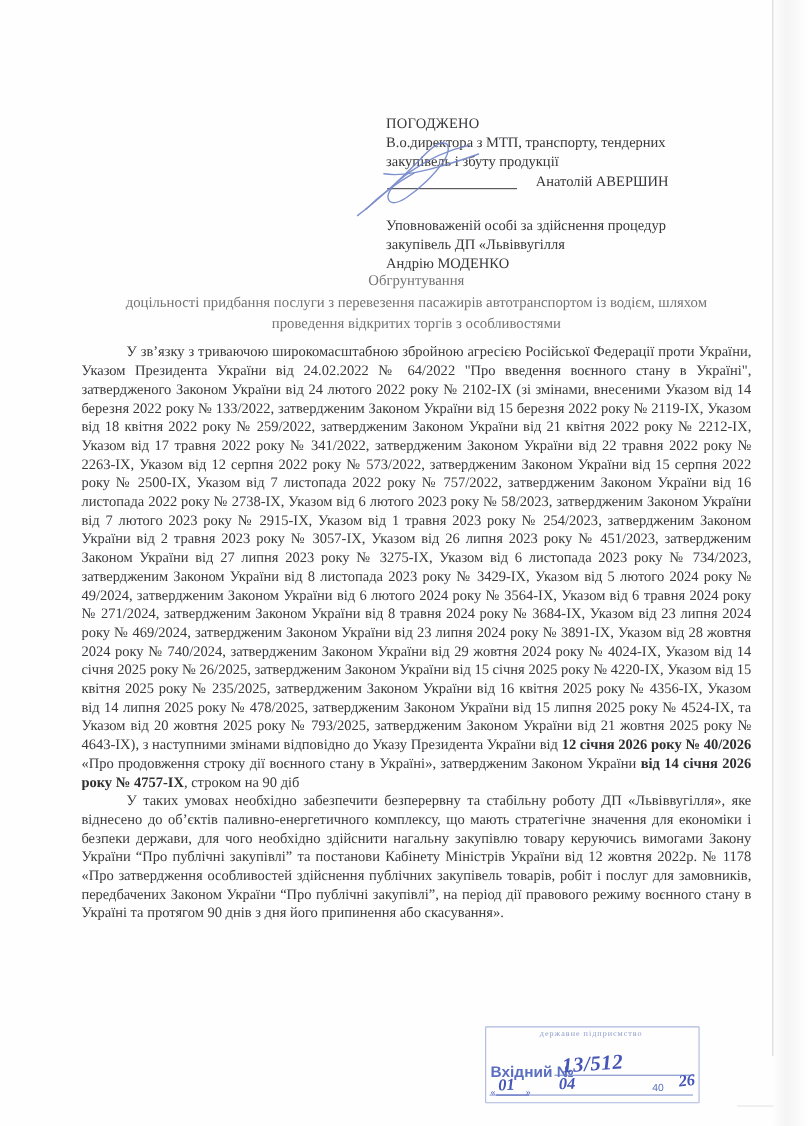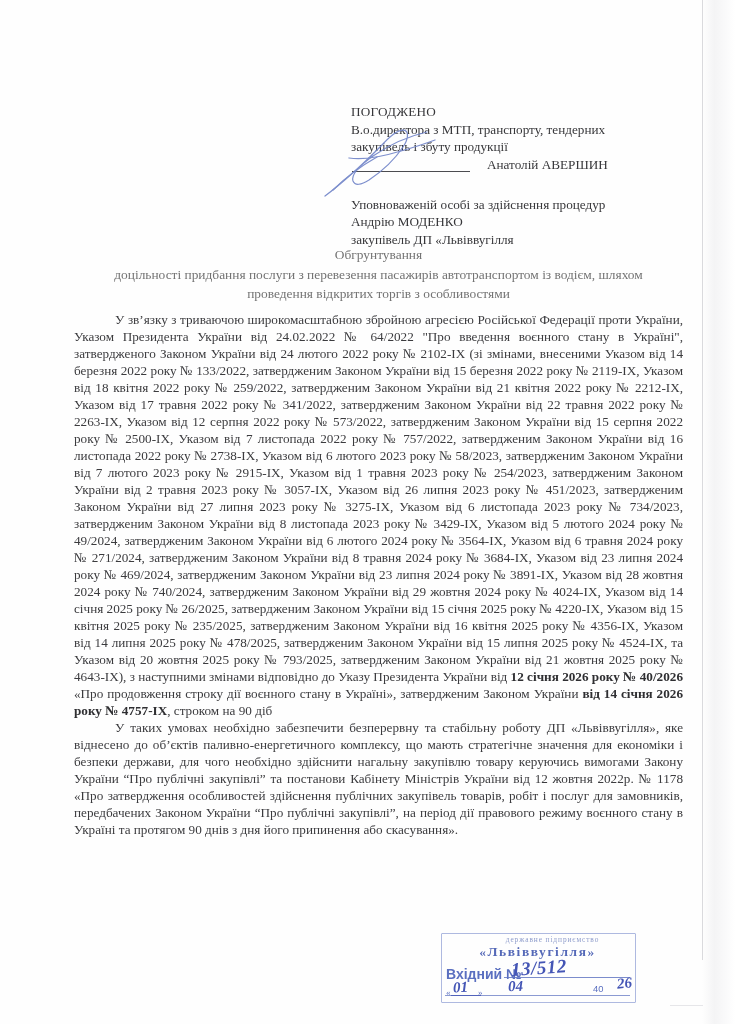--- a/index.html
+++ b/index.html
@@ -159,21 +159,20 @@
   }
   #stamp-org-kind {
     position: absolute;
     left: 0; top: 2px;
     width: 193px;
     text-align: center;
     font-size: 7.4px;
     letter-spacing: 0.9px;
     color: #8e9ccb;
     font-family: "Liberation Serif", serif;
-    padding-left: 15px;
   }
   #stamp-org-name {
     position: absolute;
     left: 0; top: 11px;
     width: 193px;
     text-align: center;
     font-size: 13.4px;
     font-weight: bold;
     letter-spacing: 1.6px;
     color: #5569b8;
@@ -269,22 +268,22 @@
 
     <div class="ln">закупівель і збуту продукції</div>
 
     <div class="sign-row">
       <div class="sign-rule"></div>
       <div class="sign-name">Анатолій АВЕРШИН</div>
     </div>
 
     <div id="addressee-block">
       <div class="ln">Уповноваженій особі за здійснення процедур</div>
+      <div class="ln">закупівель  ДП «Львіввугілля</div>
       <div class="ln">Андрію МОДЕНКО</div>
-      <div class="ln">закупівель  ДП «Львіввугілля</div>
     </div>
 
     <svg id="signature-mark" viewBox="0 0 190 80" xmlns="http://www.w3.org/2000/svg">
       <g fill="none" stroke="#7386c9" stroke-width="1.25" stroke-linecap="round" stroke-linejoin="round" opacity="0.92">
         <path d="M2,72 C18,60 40,40 58,22 C66,13 74,6 80,6 C86,6 86,14 80,23
                  C72,35 58,48 46,56 C38,61 32,62 30,57 C28,51 36,42 50,32
                  C66,21 86,12 104,8"></path>
         <path d="M26,34 C38,36 58,33 78,27 C92,23 104,19 112,16"></path>
         <path d="M10,66 C22,54 38,42 54,33"></path>
       </g>
@@ -302,21 +301,20 @@
     <p><span>У зв’язку з триваючою широкомасштабною збройною агресією Російської Федерації проти України, Указом Президента України від 24.02.2022 № 64/2022 "Про введення воєнного стану в Україні", затвердженого Законом України від 24 лютого 2022 року № 2102-IX (зі змінами, внесеними Указом від 14 березня 2022 року № 133/2022, затвердженим Законом України від 15 березня 2022 року № 2119-IX, Указом від 18 квітня 2022 року № 259/2022, затвердженим Законом України від 21 квітня 2022 року № 2212-IX, Указом від 17 травня 2022 року № 341/2022, затвердженим Законом України від 22 травня 2022 року № 2263-IX, Указом від 12 серпня 2022 року № 573/2022, затвердженим Законом України від 15 серпня 2022 року № 2500-IX, Указом від 7 листопада 2022 року № 757/2022, затвердженим Законом України від 16 листопада 2022 року № 2738-IX, Указом від 6 лютого 2023 року № 58/2023, затвердженим Законом України від 7 лютого 2023 року № 2915-IX, Указом від 1 травня 2023 року № 254/2023, затвердженим Законом України від 2 травня 2023 року № 3057-IX, Указом від 26 липня 2023 року № 451/2023, затвердженим Законом України від 27 липня 2023 року № 3275-IX, Указом від 6 листопада 2023 року № 734/2023, затвердженим Законом України від 8 листопада 2023 року № 3429-IX, Указом від 5 лютого 2024 року № 49/2024, затвердженим Законом України від 6 лютого 2024 року № 3564-IX, Указом від 6 травня 2024 року № 271/2024, затвердженим Законом України від 8 травня 2024 року № 3684-IX, Указом від 23 липня 2024 року № 469/2024, затвердженим Законом України від 23 липня 2024 року № 3891-IX, Указом від 28 жовтня 2024 року № 740/2024, затвердженим Законом України від 29 жовтня 2024 року № 4024-IX, Указом від 14 січня 2025 року № 26/2025, затвердженим Законом України від 15 січня 2025 року № 4220-IX, Указом від 15 квітня 2025 року № 235/2025, затвердженим Законом України від 16 квітня 2025 року № 4356-IX, Указом від 14 липня 2025 року № 478/2025, затвердженим Законом України від 15 липня 2025 року № 4524-IX, та Указом від 20 жовтня 2025 року № 793/2025, затвердженим Законом України від 21 жовтня 2025 року № 4643-IX), з наступними змінами відповідно до Указу Президента України від </span><b>12 січня 2026 року № 40/2026</b><span> «Про продовження строку дії воєнного стану в Україні», затвердженим Законом України </span><b>від 14 січня 2026 року № 4757-IX</b><span>, строком на 90 діб</span></p>
 
     <p>У таких умовах необхідно забезпечити безперервну та стабільну роботу ДП «Львіввугілля», яке віднесено до об’єктів паливно-енергетичного комплексу, що мають стратегічне значення для економіки і безпеки держави, для чого необхідно здійснити нагальну закупівлю товару керуючись вимогами Закону України “Про публічні закупівлі” та постанови Кабінету Міністрів України від 12 жовтня 2022р. № 1178 «Про затвердження особливостей здійснення публічних закупівель товарів, робіт і послуг для замовників, передбачених Законом України “Про публічні закупівлі”, на період дії правового режиму воєнного стану в Україні та протягом 90 днів з дня його припинення або скасування».</p>
   </div>
 
   <div id="incoming-stamp">
     <div id="stamp-frame"></div>
 
     <div id="stamp-org-kind">державне підприємство</div>
 
-    <div id="stamp-org-name">«Львіввугілля»</div>
 
     <div id="stamp-in-label">Вхідний №</div>
 
     <div id="stamp-rule-1"></div>
     <div id="stamp-rule-2"></div>
 
     <span id="stamp-dot-l">«</span>
     <span id="stamp-dot-r">»</span>
 
     <div id="stamp-year">40</div>

